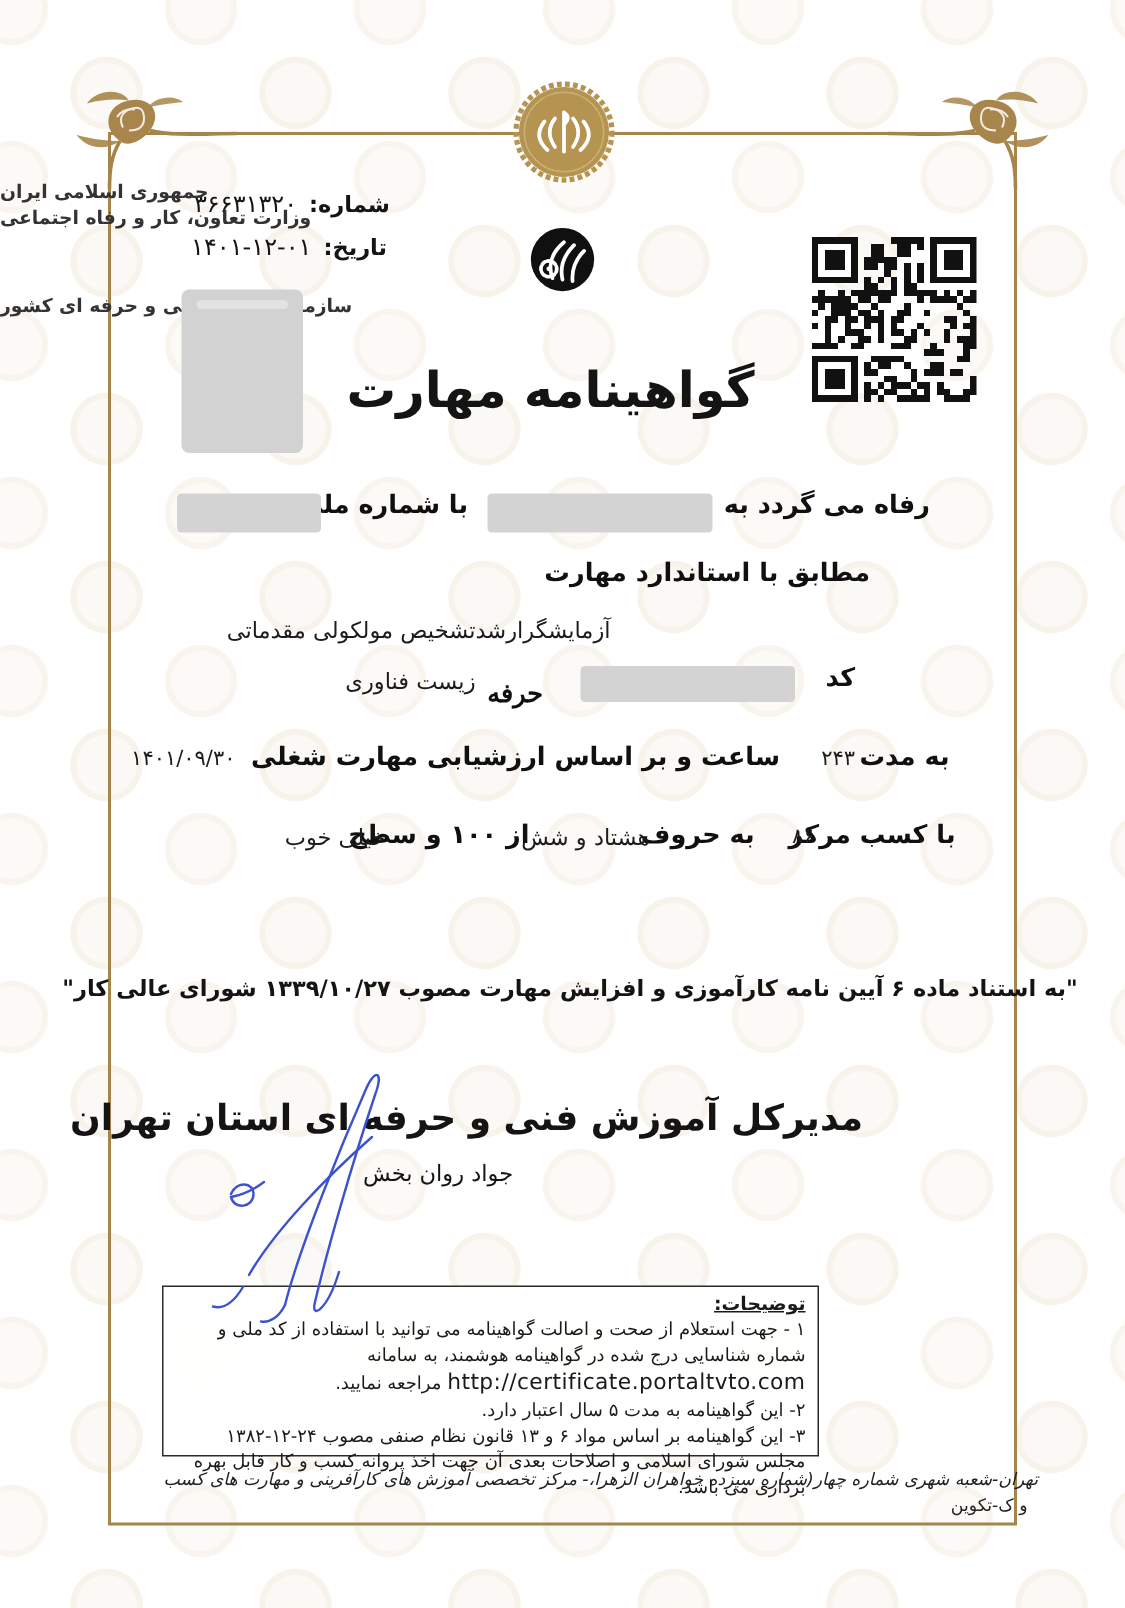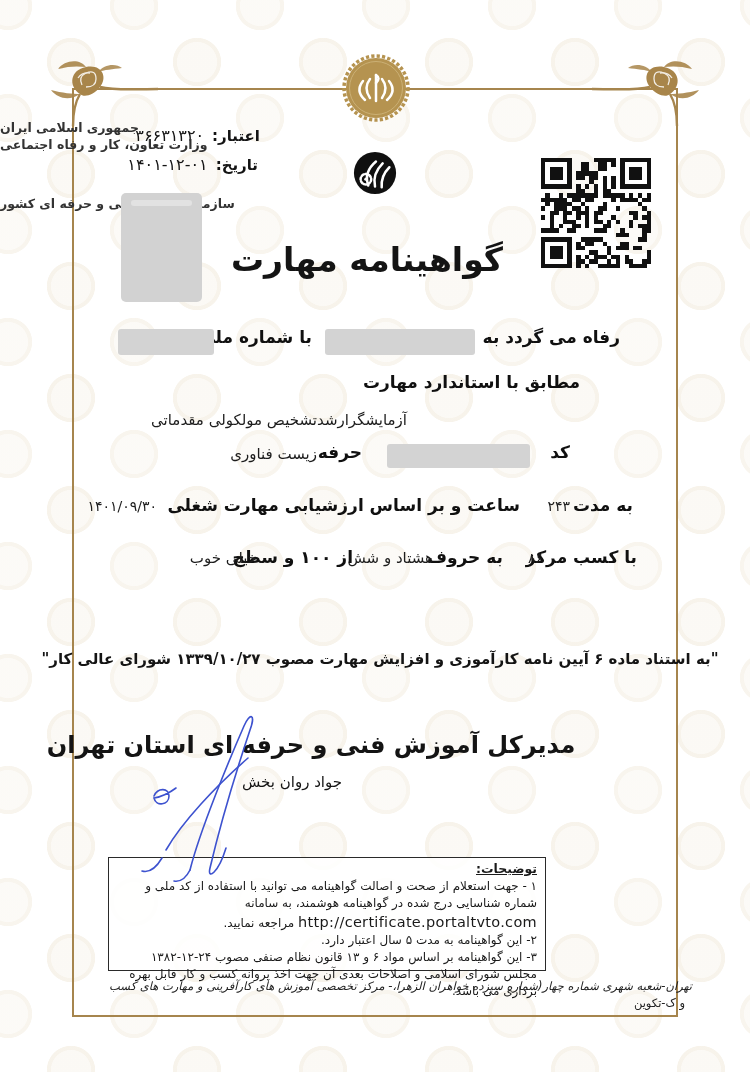--- a/index.html
+++ b/index.html
@@ -95,21 +95,21 @@
       <path d="M34 21 v26"></path>
       <path d="M34 21 q5 3 0 8"></path>
       <path d="M28 25 q-7 9 0 19"></path>
       <path d="M40 25 q7 9 0 19"></path>
       <path d="M21 27 q-8 10 2 19"></path>
       <path d="M47 27 q8 10 -2 19"></path>
     </g>
   </svg>
 
   <div class="abs meta-row" style="right:490px;top:126px;">
-    <span class="meta-lbl">اعتبار:</span>
+    <span class="meta-lbl">شماره:</span>
     <span class="meta-val">۳۶۶۳۱۳۲۰</span>
   </div>
   <div class="abs meta-row" style="right:492px;top:155px;">
     <span class="meta-lbl">تاریخ:</span>
     <span class="meta-val">۱۴۰۱-۱۲-۰۱</span>
   </div>
 
   <div class="ctr hdr-small" style="top:120px;">جمهوری اسلامی ایران</div>
   <div class="ctr hdr-small" style="top:137px;">وزارت تعاون، کار و رفاه اجتماعی</div>
 
@@ -355,21 +355,21 @@
   <span class="abs lbl" style="right:130px;top:327px;">رفاه می گردد به</span>
   <div class="redact" style="left:325px;top:329px;width:150px;height:26px;"></div>
   <span class="abs lbl" style="right:438px;top:327px;">با شماره ملی</span>
   <div class="redact" style="left:118px;top:329px;width:96px;height:26px;"></div>
 
   <span class="abs lbl" style="right:170px;top:372px;">مطابق با استاندارد مهارت</span>
   <span class="abs val" style="right:343px;top:411px;">آزمایشگرارشدتشخیص مولکولی مقدماتی</span>
 
   <span class="abs lbl" style="right:180px;top:442px;">کد</span>
   <div class="redact" style="left:387px;top:444px;width:143px;height:24px;"></div>
-  <span class="abs lbl" style="right:388px;top:442px;">حرفه</span>
+  <span class="abs lbl" style="right:388px;top:452px;font-family:Liberation Serif, serif;">حرفه</span>
   <span class="abs val" style="right:433px;top:445px;">زیست فناوری</span>
 
   <span class="abs lbl" style="right:117px;top:495px;">به مدت</span>
   <span class="abs num" style="right:180px;top:498px;">۲۴۳</span>
   <span class="abs lbl" style="right:230px;top:495px;">ساعت و بر اساس ارزشیابی مهارت شغلی</span>
   <span class="abs num" style="right:593px;top:498px;">۱۴۰۱/۰۹/۳۰</span>
 
   <span class="abs lbl" style="right:113px;top:547px;">با کسب مرکز</span>
   <span class="abs num" style="right:207px;top:550px;">۸۶</span>
   <span class="abs lbl" style="right:247px;top:547px;">به حروف</span>

